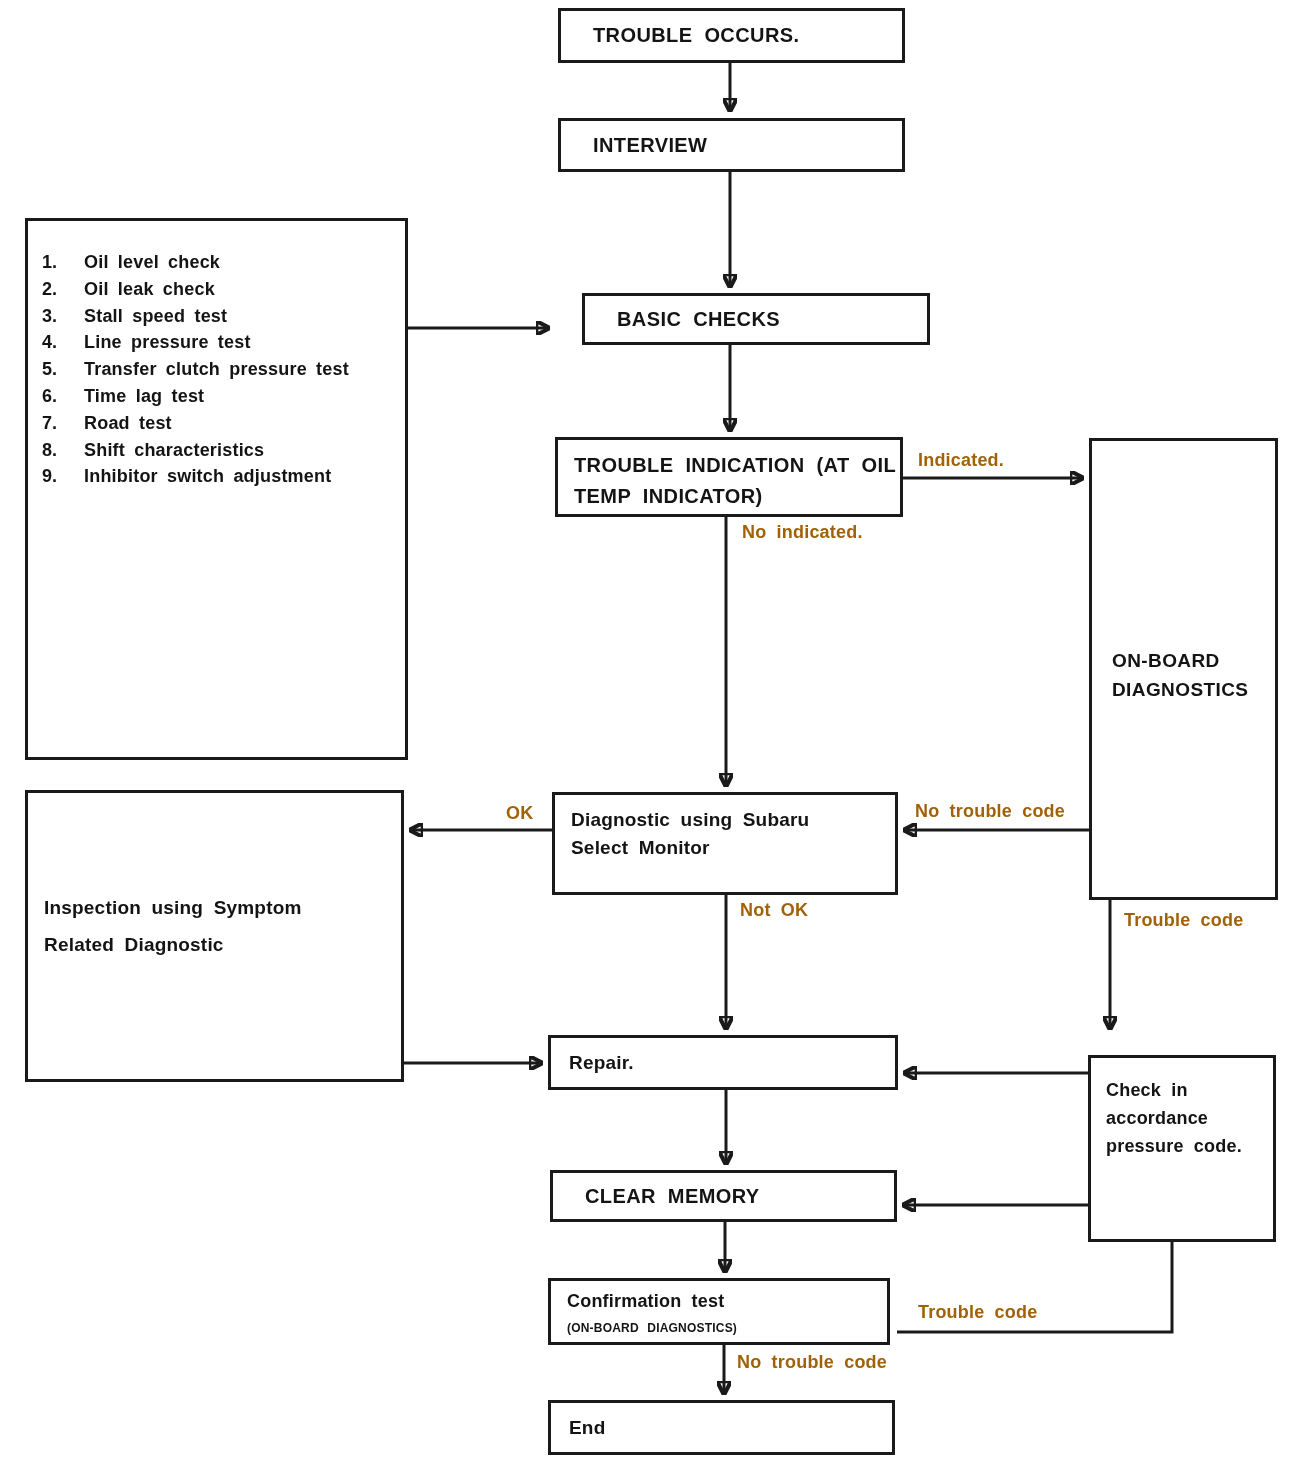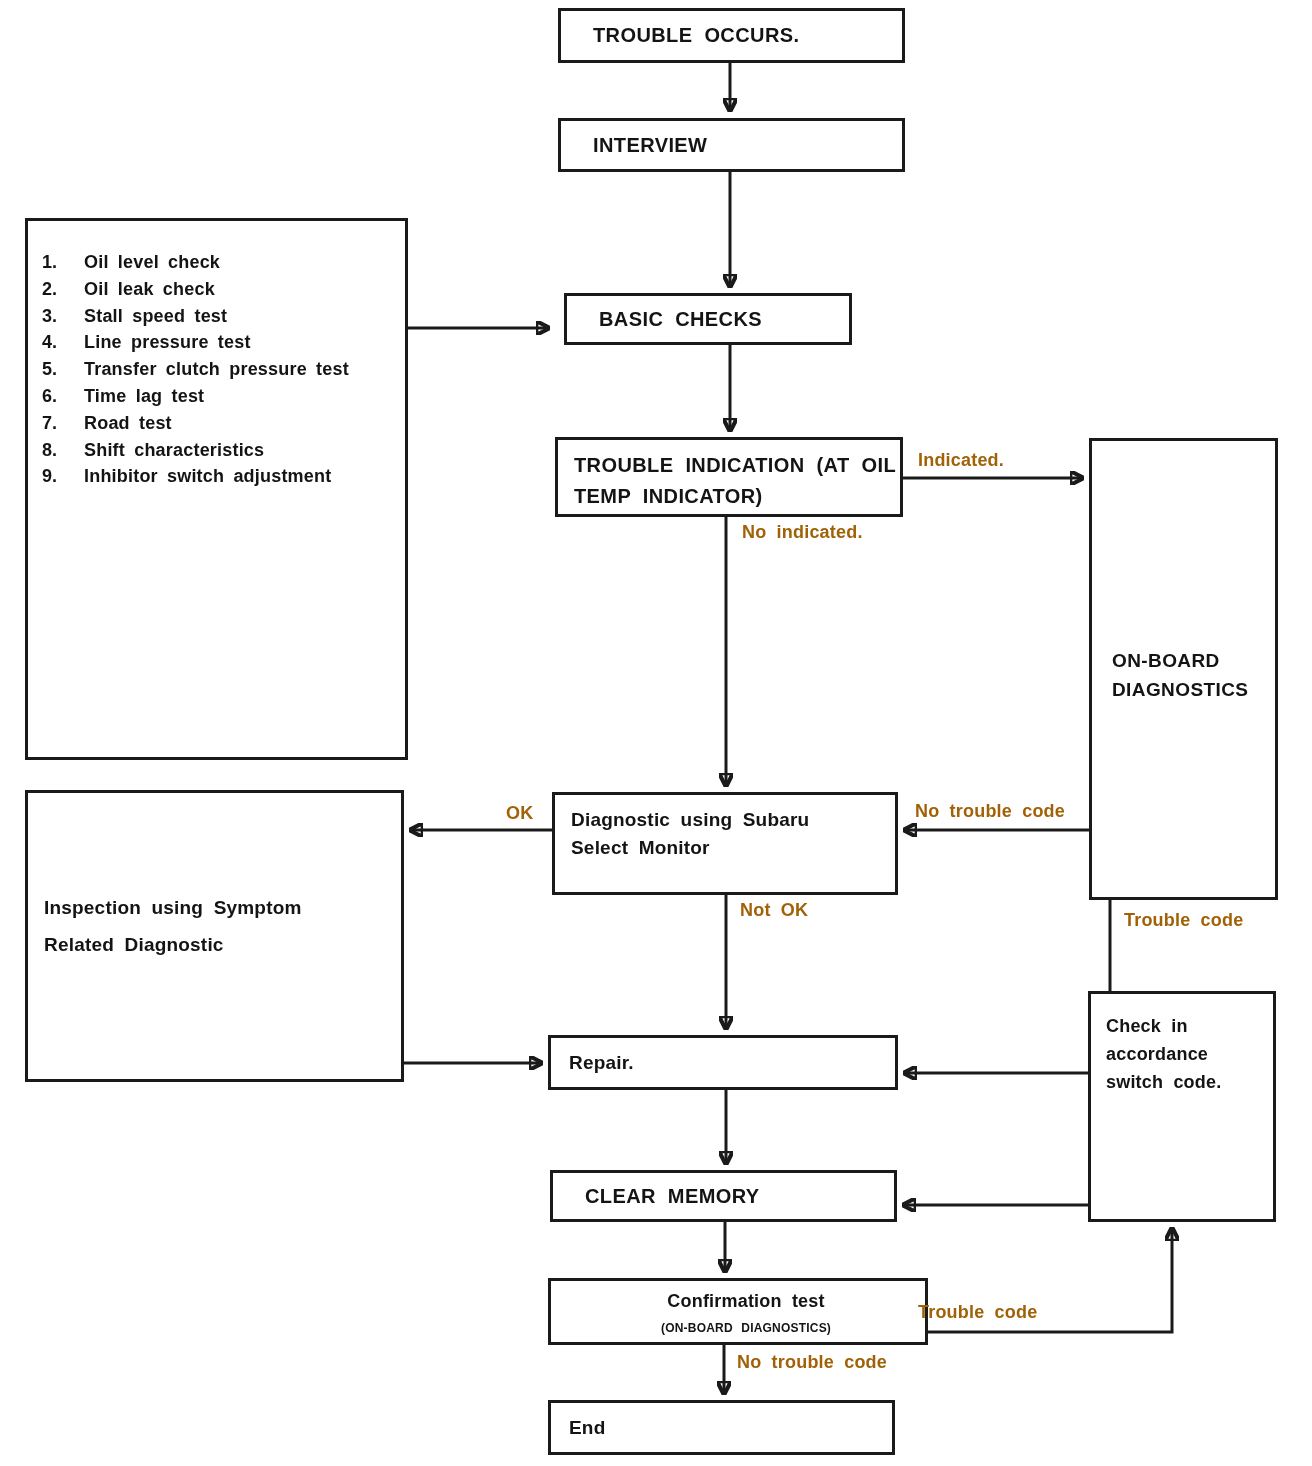--- a/index.html
+++ b/index.html
@@ -141,21 +141,21 @@
     <div class="chk-row">
       <span class="chk-num">8.</span>
       <span class="chk-text">Shift characteristics</span>
     </div>
     <div class="chk-row">
       <span class="chk-num">9.</span>
       <span class="chk-text">Inhibitor switch adjustment</span>
     </div>
   </div>
 
-  <div class="node vcenter" style="left:564px; top:293px; width:288px; height:52px;">
+  <div class="node vcenter" style="left:582px; top:293px; width:348px; height:52px;">
     <span class="cap">BASIC CHECKS</span>
   </div>
 
   <div class="node" style="left:555px; top:437px; width:348px; height:80px; padding:10px 0 0 16px;">
     <div class="cap twoline" style="padding-left:0;">TROUBLE INDICATION (AT OIL</div>
     <div class="cap twoline" style="padding-left:0;">TEMP INDICATOR)</div>
   </div>
 
   <div class="node" style="left:1089px; top:438px; width:189px; height:462px; padding:205px 0 0 20px;">
     <div class="cap" style="padding-left:0; font-size:19px; line-height:29px;">ON-BOARD</div>
@@ -169,31 +169,31 @@
 
   <div class="node" style="left:25px; top:790px; width:379px; height:292px; padding:100px 0 0 16px;">
     <div class="mixed" style="line-height:29px;">Inspection using Symptom</div>
     <div class="mixed" style="line-height:29px;margin-top:8px;">Related Diagnostic</div>
   </div>
 
   <div class="node vcenter" style="left:548px; top:1035px; width:350px; height:55px;">
     <span class="mixed" style="padding-left:18px;">Repair.</span>
   </div>
 
-  <div class="node" style="left:1088px; top:991px; width:188px; height:231px; padding:18px 0 4px 15px;">
+  <div class="node" style="left:1088px; top:1055px; width:188px; height:187px; padding:18px 0 4px 15px;">
     <div class="mixed" style="font-size:18px; line-height:28px;">Check in</div>
     <div class="mixed" style="font-size:18px; line-height:28px;">accordance</div>
-    <div class="mixed" style="font-size:18px; line-height:28px;">switch code.</div>
+    <div class="mixed" style="font-size:18px; line-height:28px;">pressure code.</div>
   </div>
 
   <div class="node vcenter" style="left:550px; top:1170px; width:347px; height:52px;">
     <span class="cap">CLEAR MEMORY</span>
   </div>
 
-  <div class="node" style="left:548px; top:1278px; width:380px; height:67px; padding:7px 0 0 16px;text-align:center;">
+  <div class="node" style="left:548px; top:1278px; width:342px; height:67px; padding:7px 0 0 16px;">
     <div class="mixed" style="font-size:18px; line-height:27px;">Confirmation test</div>
     <div class="mixed" style="font-size:12px; line-height:27px;">(ON-BOARD DIAGNOSTICS)</div>
   </div>
 
   <div class="node vcenter" style="left:548px; top:1400px; width:347px; height:55px;">
     <span class="mixed" style="padding-left:18px;">End</span>
   </div>
 
   <div class="elabel" style="left:918px; top:450px;">Indicated.</div>
   <div class="elabel" style="left:742px; top:522px;">No indicated.</div>

